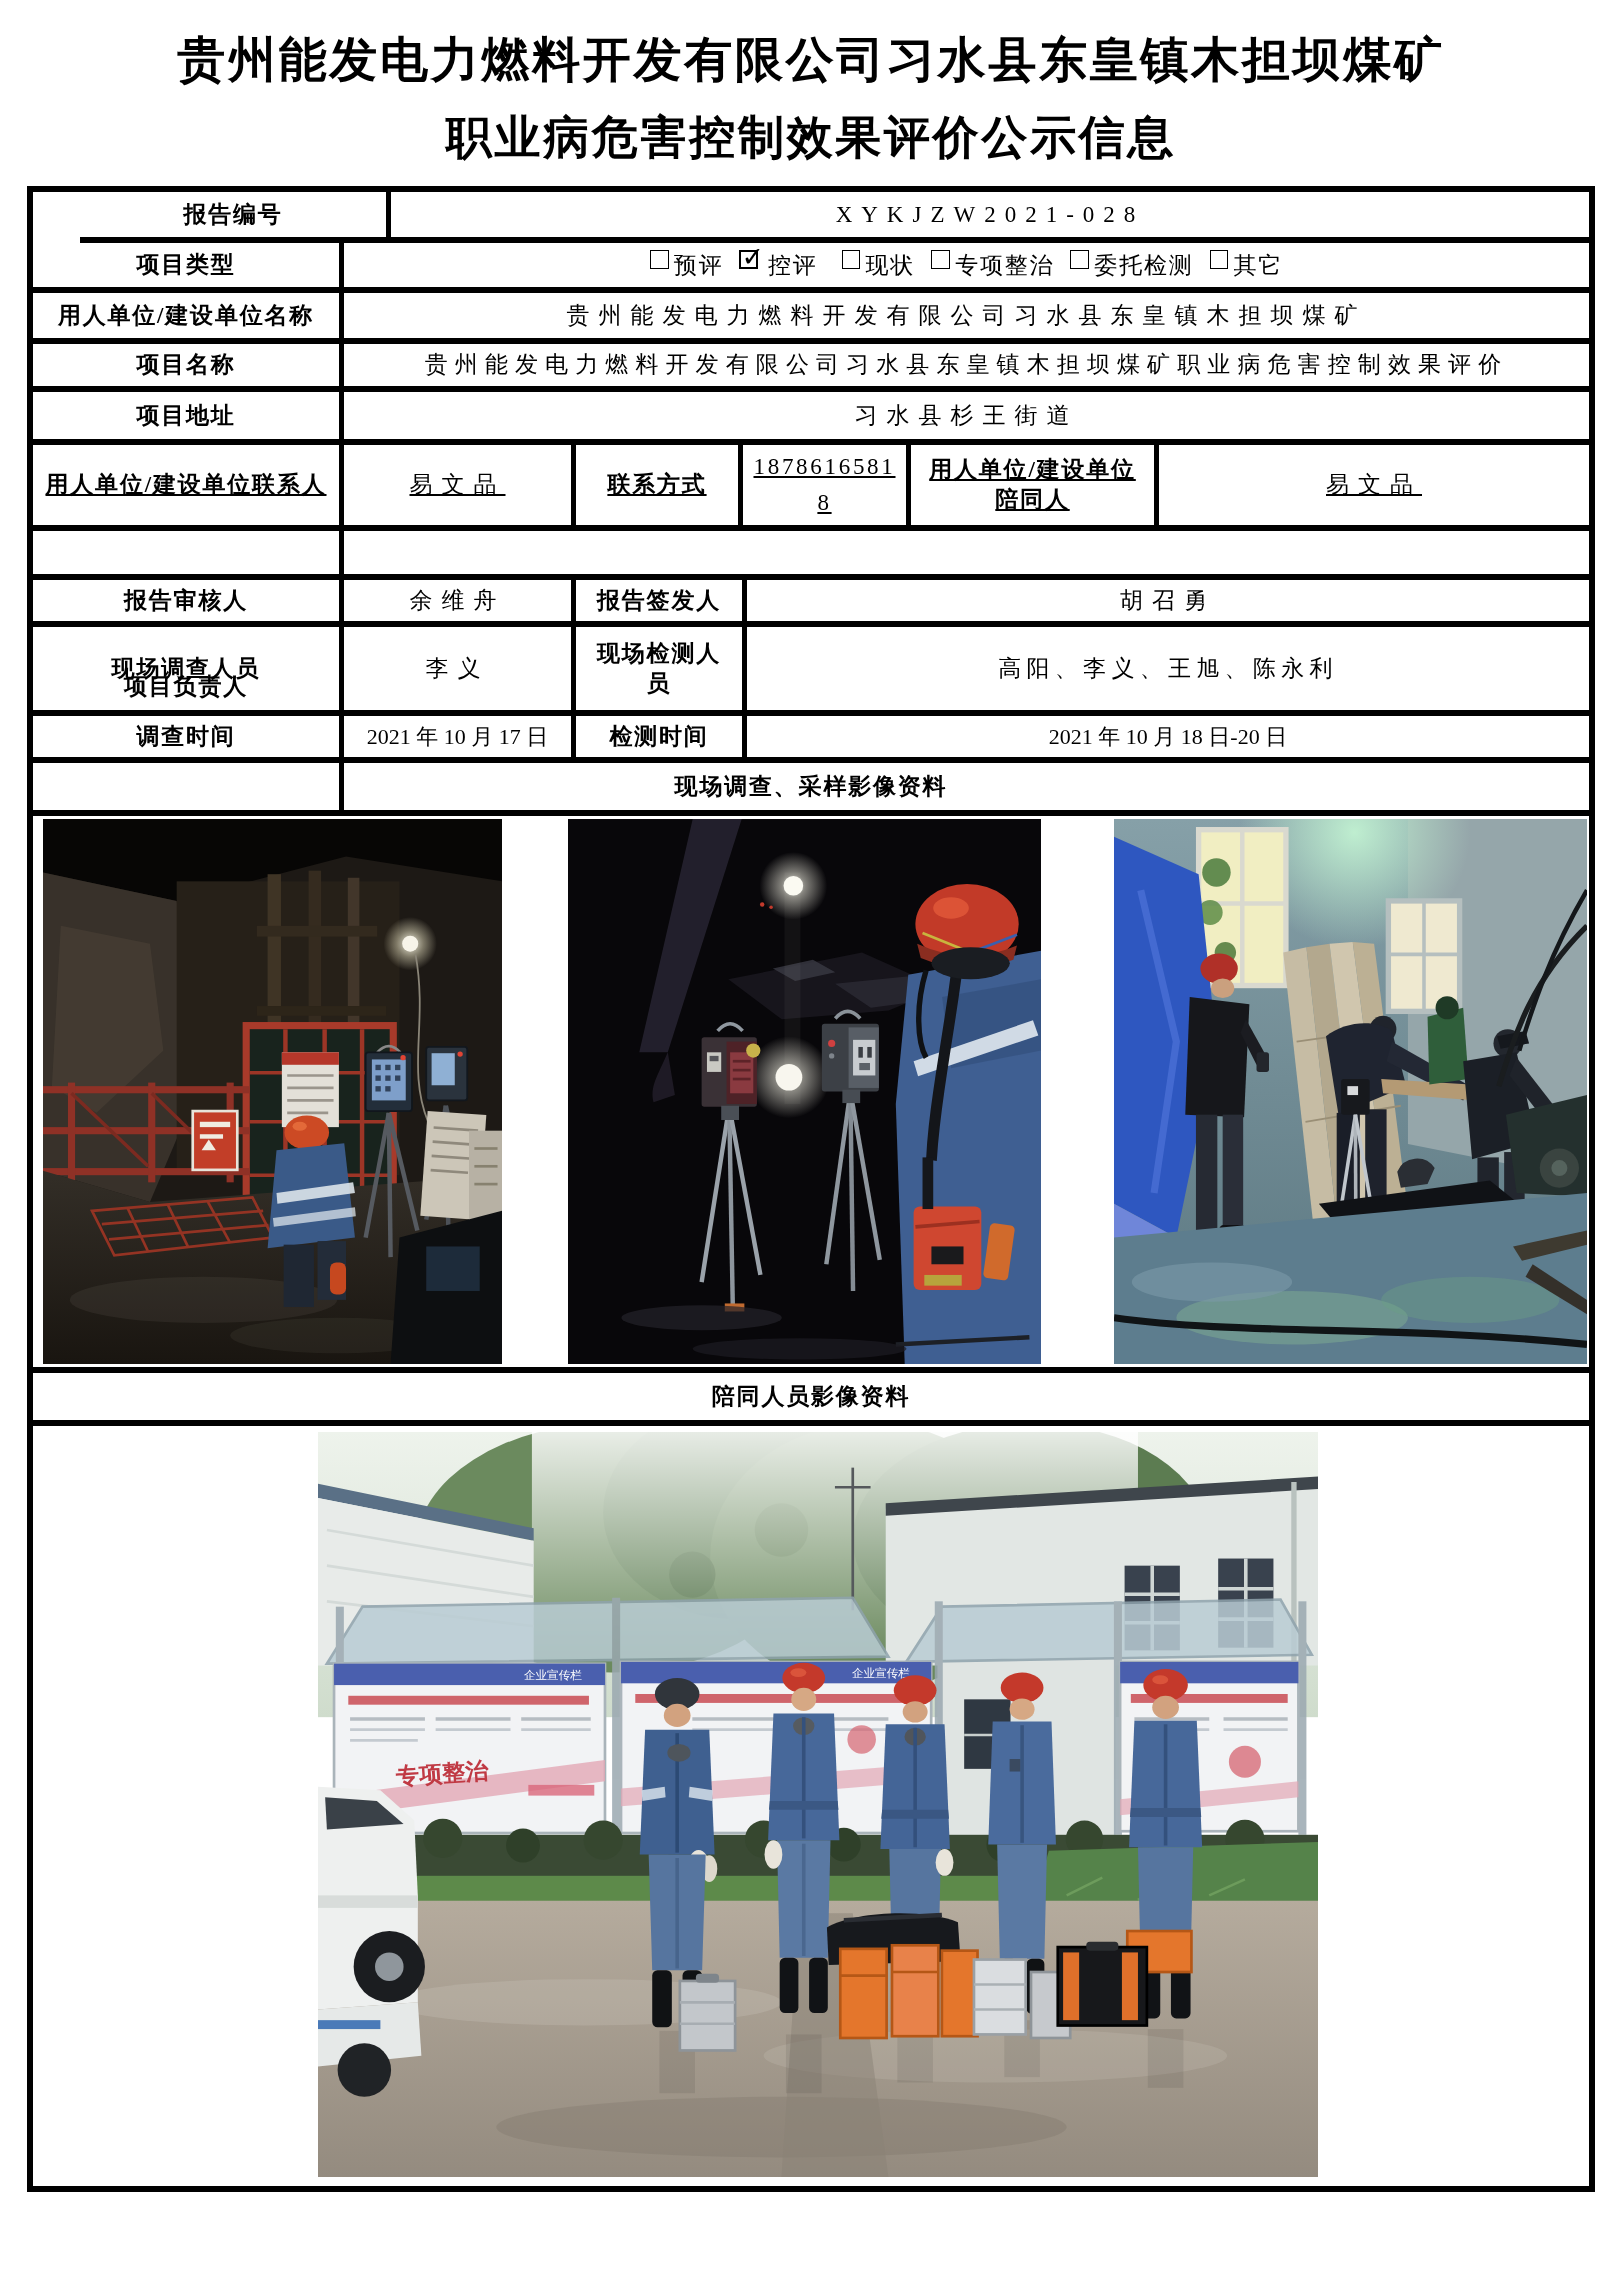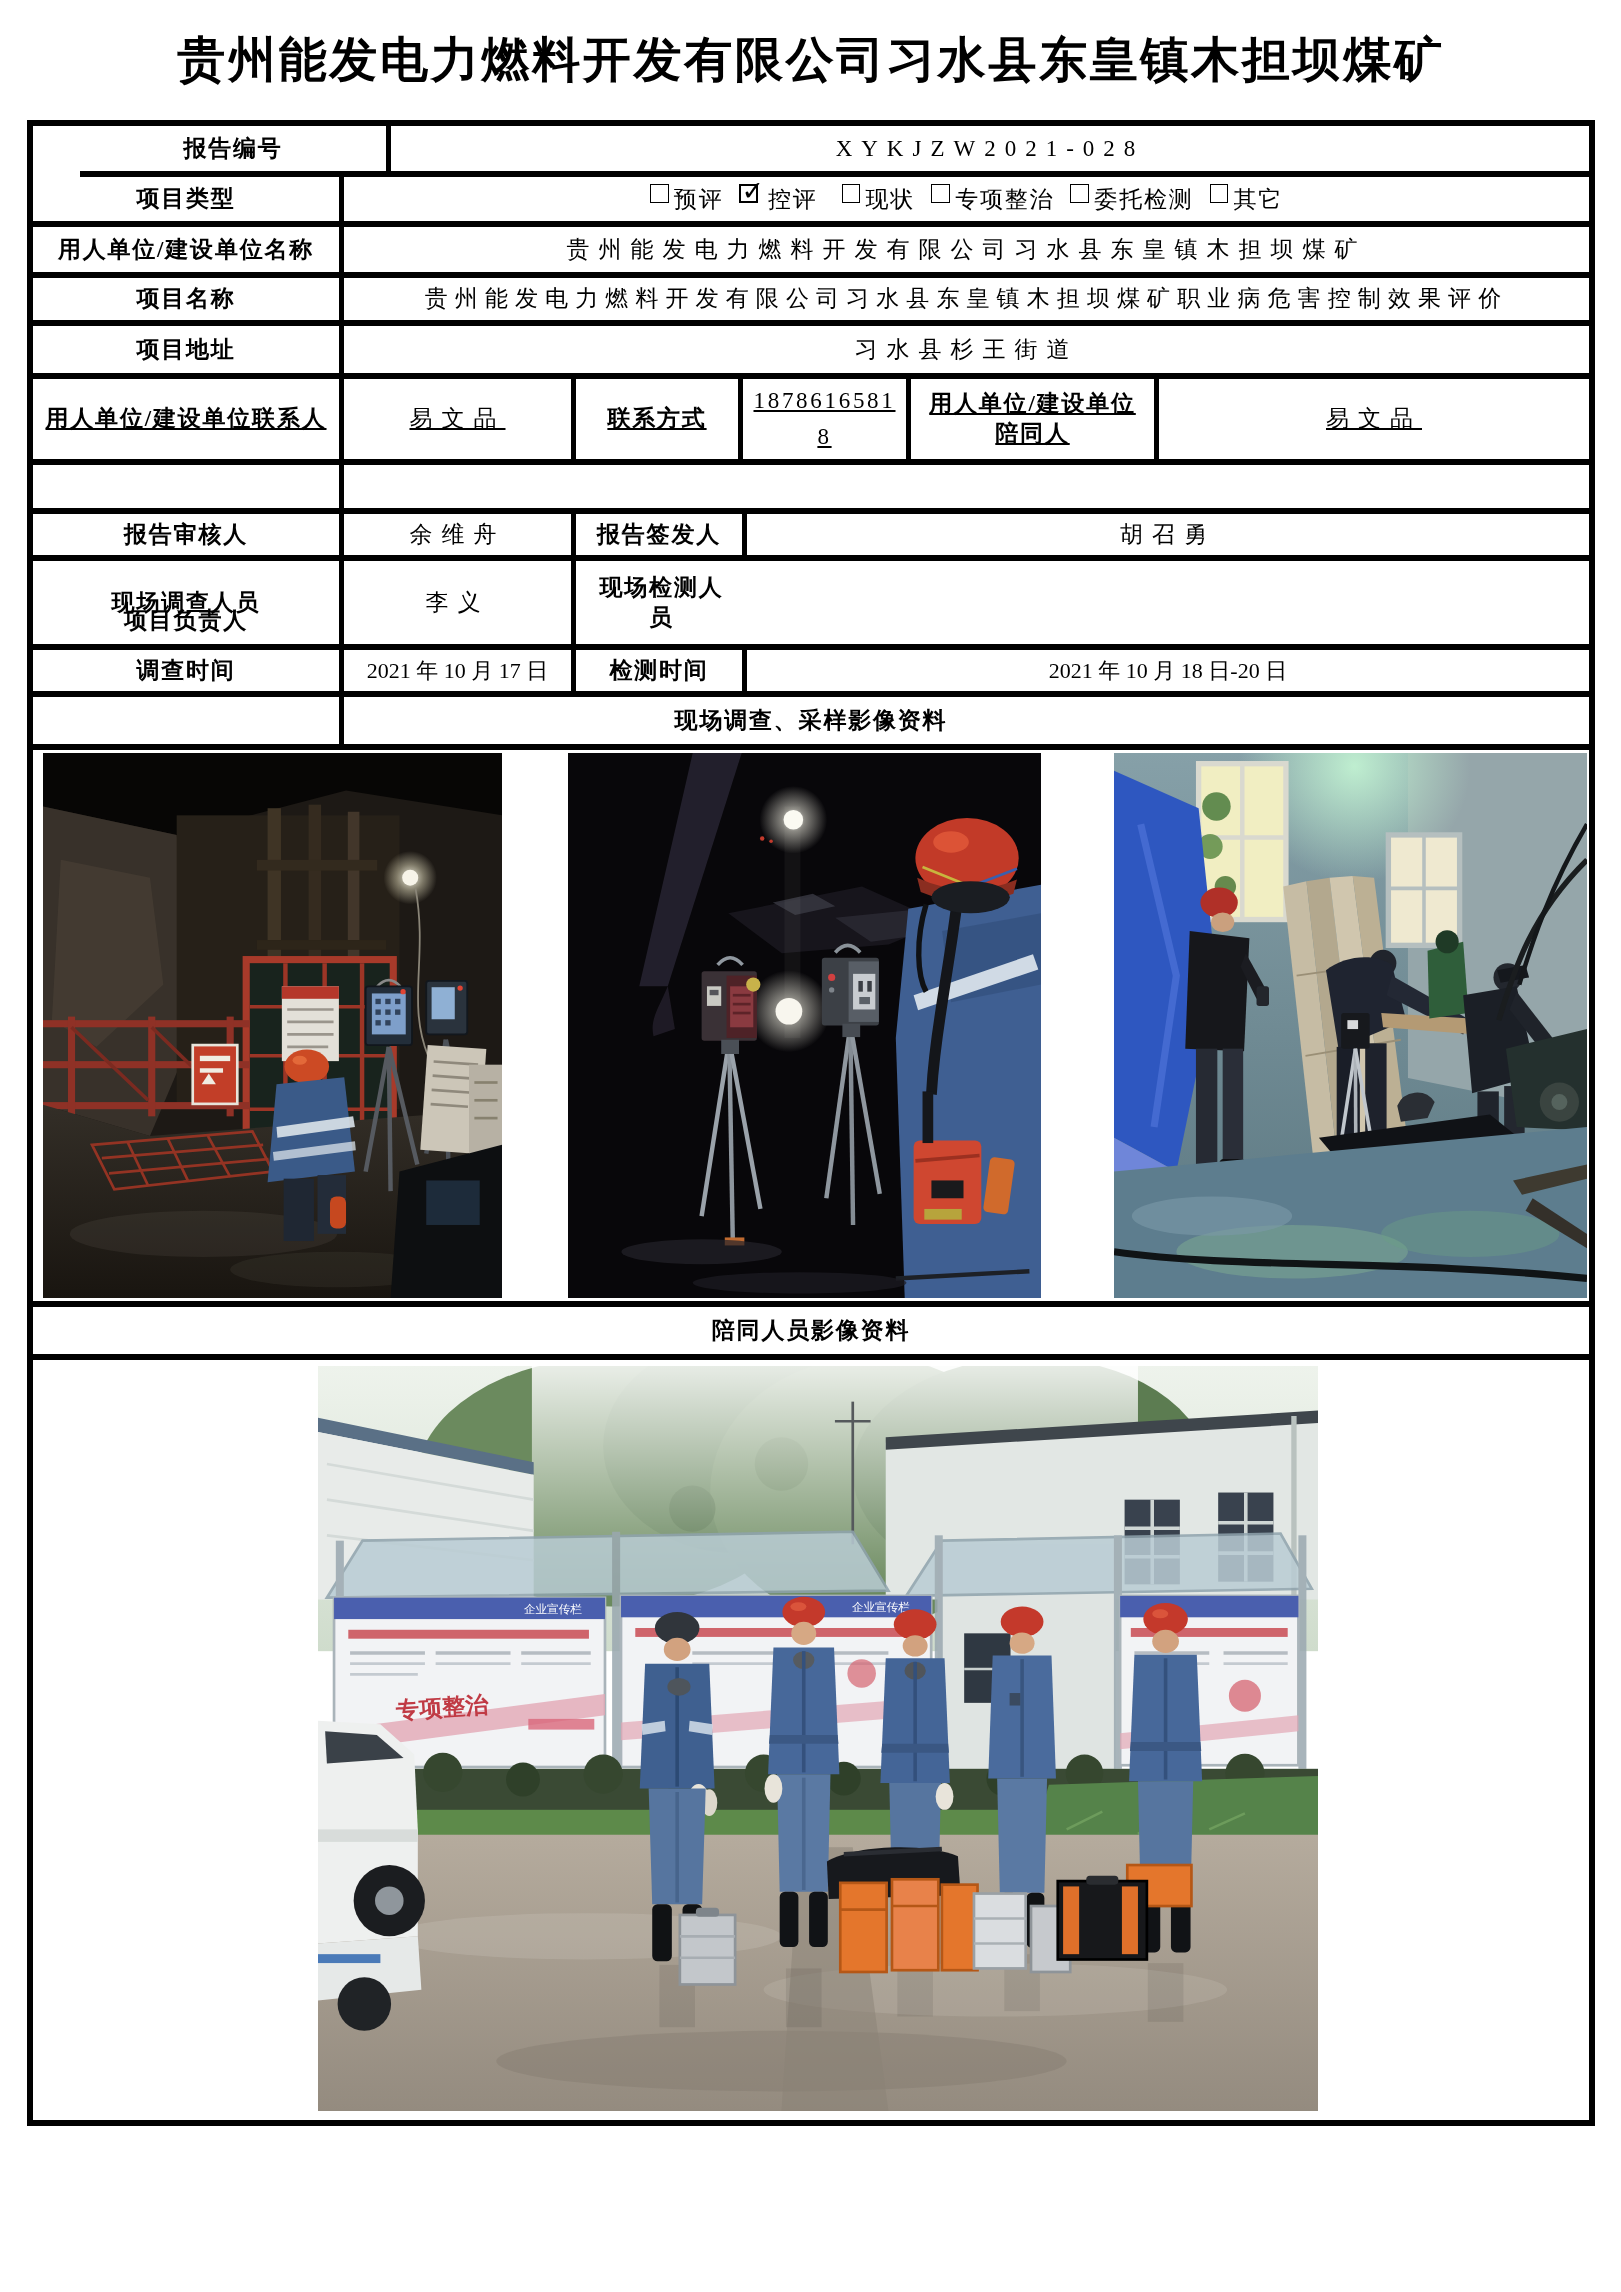--- a/index.html
+++ b/index.html
@@ -31,20 +31,21 @@
   .checkbox.checked::after{content:"\2713";position:absolute;left:0px;top:-10.7px;font-size:27px;font-weight:bold;font-family:"DejaVu Sans",sans-serif;color:#000;}
   .photorow{position:relative;background:#fff;}
   .ph{position:absolute;overflow:hidden;}
   svg{display:block;}
 </style>
 </head>
 <body>
 
 <div class="title">
   <div class="t1">贵州能发电力燃料开发有限公司习水县东皇镇木担坝煤矿</div>
+  <div class="t2">职业病危害控制效果评价公示信息</div>
 </div>
 
 <div class="tbl">
 
   <div class="row" style="height:51px;margin-left:47px;">
     <div class="cell wL lab">报告编号</div>
     <div class="cell rest val">XYKJZW2021-028</div>
   </div>
 
   <div class="row" style="height:50px;">
@@ -114,20 +115,21 @@
     <div class="cell wL lab">报告审核人</div>
     <div class="cell w2 val">余维舟</div>
     <div class="cell w3 lab">报告签发人</div>
     <div class="cell rest val">胡召勇</div>
   </div>
 
   <div class="row" style="height:89px;">
     <div class="cell wL lab">现场调查人员</div>
     <div class="cell w2 val">李义</div>
     <div class="cell w3 lab">现场检测人员</div>
+    <div class="cell rest val" style="letter-spacing:5.3px;">高阳、李义、王旭、陈永利</div>
   </div>
 
   <div class="row" style="height:47px;">
     <div class="cell wL lab">调查时间</div>
     <div class="cell w2 valt">2021 年 10 月 17 日</div>
     <div class="cell w3 lab">检测时间</div>
     <div class="cell rest valt">2021 年 10 月 18 日-20 日</div>
   </div>
 
   <div class="row" style="height:53px;">

